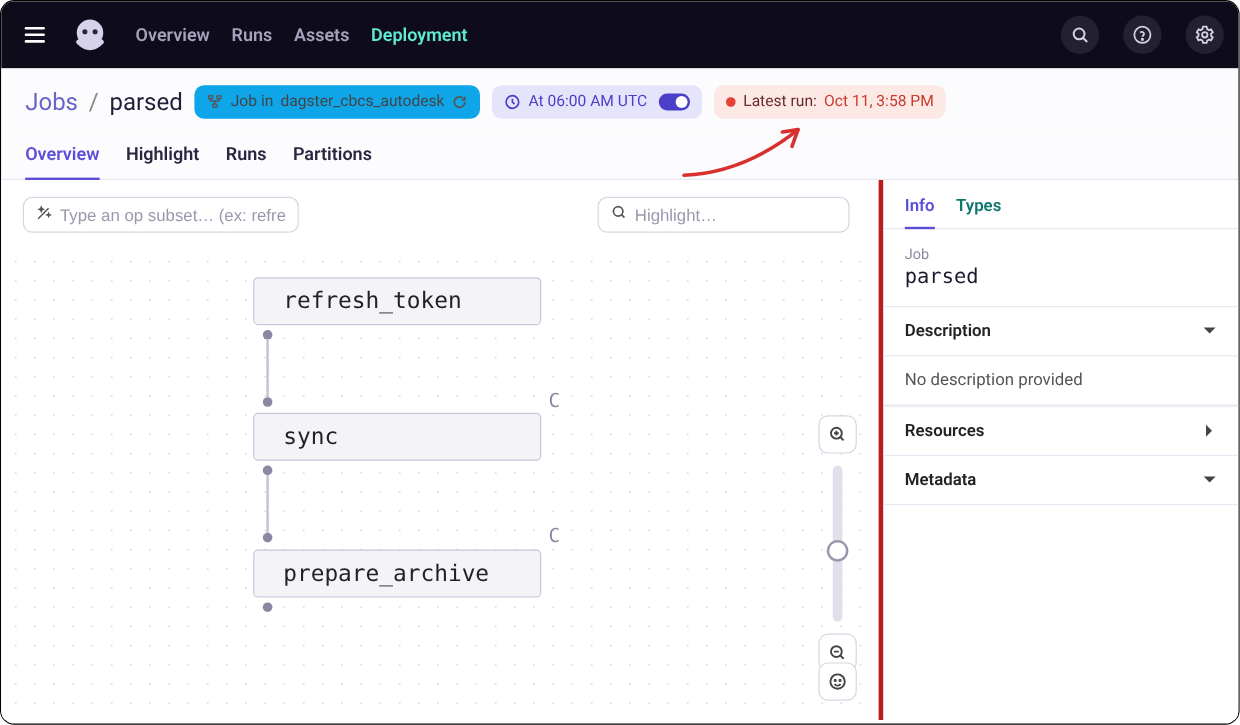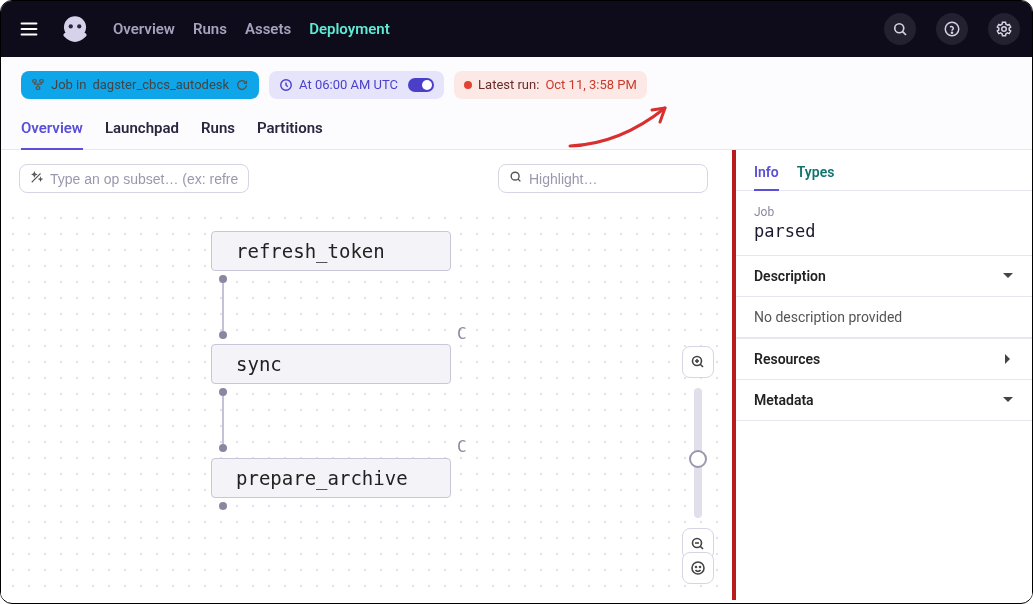--- a/index.html
+++ b/index.html
@@ -214,20 +214,25 @@
   </div>
   <div class="icon-btn">
     <svg viewBox="0 0 24 24" fill="none" stroke="currentColor" stroke-width="2">
         <circle cx="12" cy="12" r="3"></circle>
         <path d="M19 12a7 7 0 0 0-.1-1.2l2-1.5-2-3.4-2.3.9a7 7 0 0 0-2-1.2L14 3h-4l-.6 2.6a7 7 0 0 0-2 1.2l-2.3-.9-2 3.4 2 1.5A7 7 0 0 0 5 12a7 7 0 0 0 .1 1.2l-2 1.5 2 3.4 2.3-.9a7 7 0 0 0 2 1.2L10 21h4l.6-2.6a7 7 0 0 0 2-1.2l2.3.9 2-3.4-2-1.5A7 7 0 0 0 19 12z"></path>
       </svg>
   </div>
 </div>
 
 <div class="subheader">
+  <span class="crumb">
+    <span class="crumb-link">Jobs</span>
+    <span class="crumb-sep">/</span>
+    <span class="crumb-current">parsed</span>
+  </span>
 
   <span class="badge gray">
     <span class="mini-icon">
       <svg viewBox="0 0 16 16" fill="none" stroke="#555" stroke-width="1.4">
           <rect x="2" y="2" width="4" height="3" rx="1"></rect>
           <rect x="10" y="2" width="4" height="3" rx="1"></rect>
           <rect x="6" y="10" width="4" height="3" rx="1"></rect>
           <path d="M4 5v2h8V5M8 7v3"></path>
         </svg>
     </span>
@@ -253,21 +258,21 @@
 
   <span class="badge red">
     <span class="dot-red"></span>
     <span>Latest run:</span>
     <span style="color:#c93a2c;">Oct 11, 3:58 PM</span>
   </span>
 </div>
 
 <div class="tabs-row">
   <div class="tab active">Overview</div>
-  <div class="tab">Launchpad</div>
+  <div class="tab">Highlight</div>
   <div class="tab">Runs</div>
   <div class="tab">Partitions</div>
 </div>
 
 <div class="main-wrap">
 
   <div class="canvas-col">
     <div class="canvas-toolbar">
       <div class="search-pill subset">
         <span class="mini-icon">

